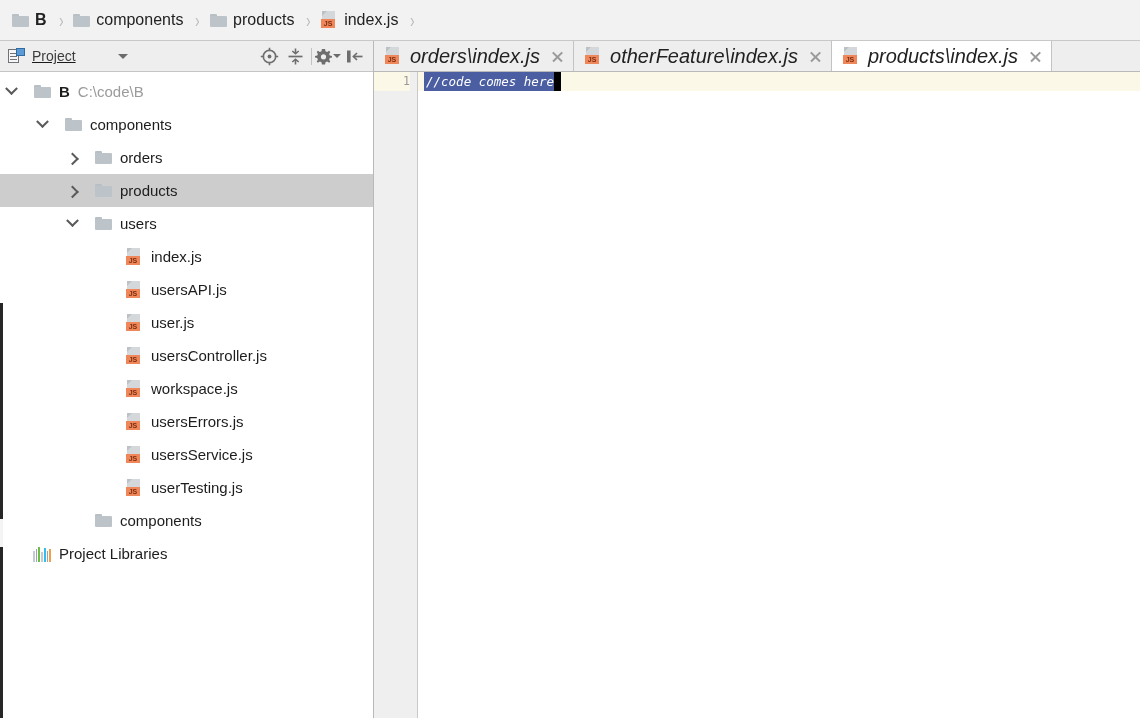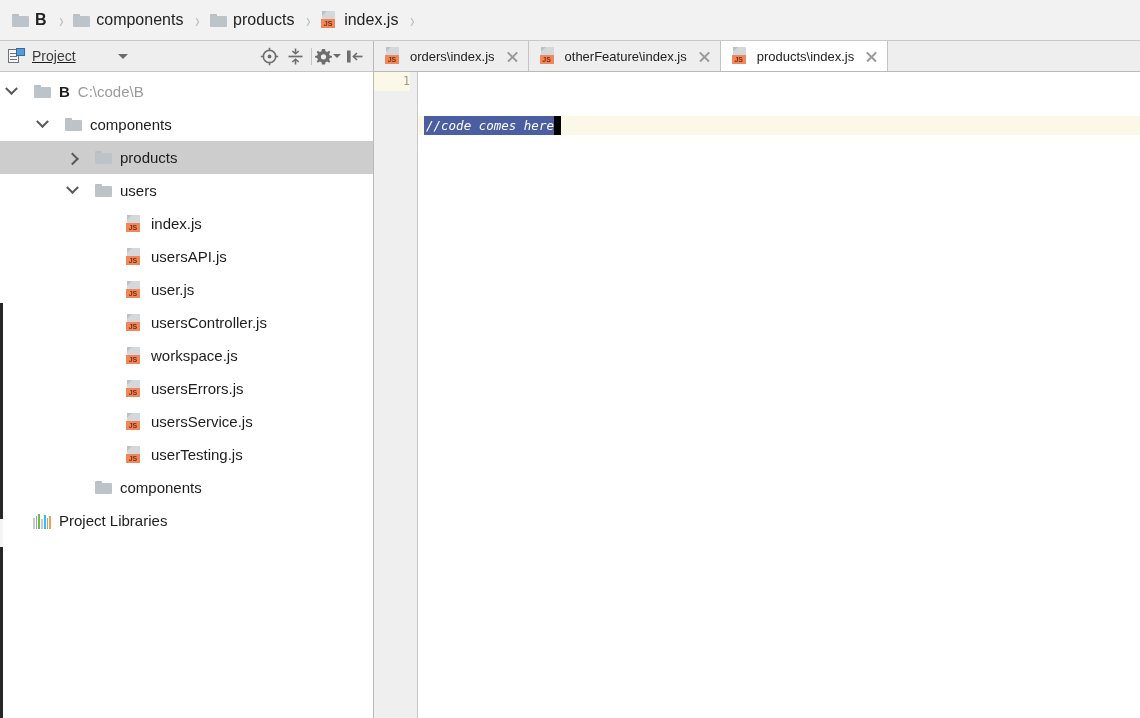--- a/index.html
+++ b/index.html
@@ -300,23 +300,24 @@
     padding: 0 8px 0 11px;
     background: #eeeeee;
     border-right: 1px solid #c3c3c3;
     box-sizing: border-box;
     position: relative;
   }
   .tab.active {
     background: #ffffff;
   }
   .tab .tab-label {
-    font-size: 13px;
+    font-size: 20px;
     color: #222222;
     white-space: nowrap;
+    font-style: italic;
   }
   .tab-close {
     width: 15px; height: 15px;
     position: relative;
     flex: none;
     margin-left: 2px;
   }
   .tab-close::before, .tab-close::after {
     content: "";
     position: absolute;
@@ -357,21 +358,20 @@
     line-height: 19px;
     height: 19px;
     display: block;
     background: #fcf8e8;
   }
   .code {
     flex: 1;
     position: relative;
     background: #ffffff;
     min-width: 0;
-    margin-top: 44px;
   }
   .code-line {
     height: 19px;
     line-height: 19px;
     background: #fcf8e8;
     padding-left: 6px;
     display: flex;
     align-items: center;
   }
   .sel-text {
@@ -501,20 +501,31 @@
           <span class="twisty">
               <i class="chev down"></i>
             </span>
           <span style="width:12px"></span>
           <span class="icon-slot">
               <span class="folder-ic"></span>
             </span>
           <span class="txt">components</span>
         </div>
 
+        <div class="row">
+          <span style="width:61px"></span>
+          <span class="twisty">
+              <i class="chev right"></i>
+            </span>
+          <span style="width:12px"></span>
+          <span class="icon-slot">
+              <span class="folder-ic"></span>
+            </span>
+          <span class="txt">orders</span>
+        </div>
 
 
         <div class="row selected">
           <span style="width:61px"></span>
           <span class="twisty">
               <i class="chev right"></i>
             </span>
           <span style="width:12px"></span>
           <span class="icon-slot">
               <span class="folder-ic"></span>

